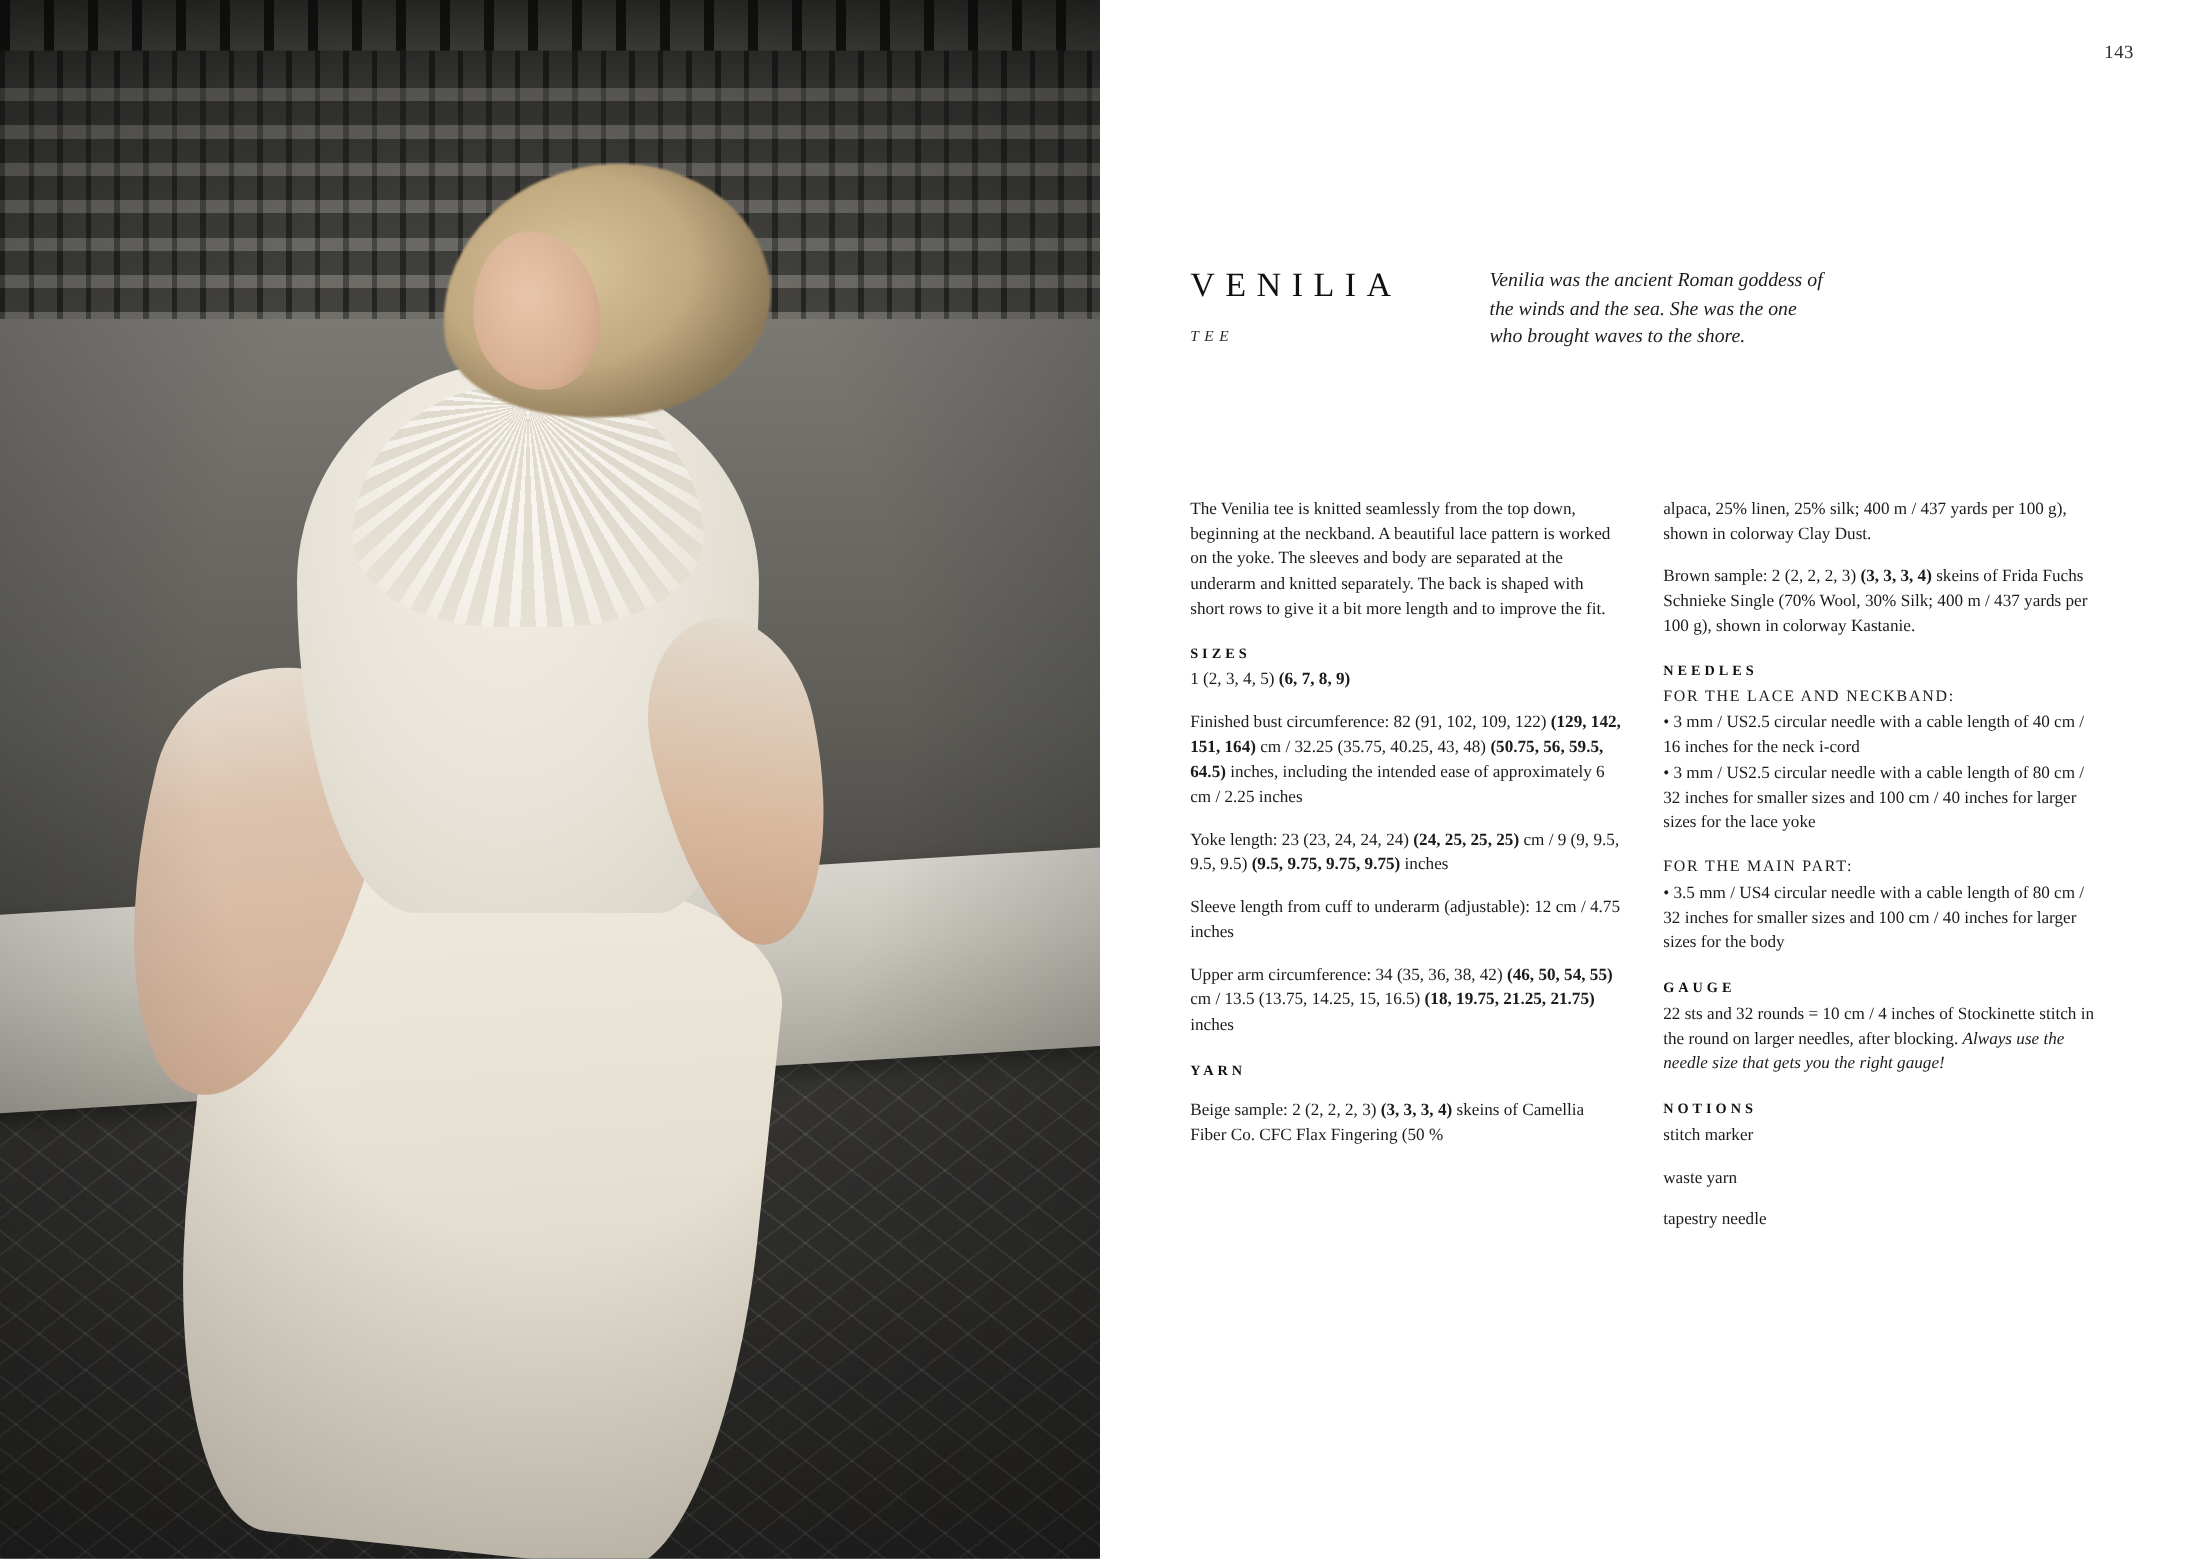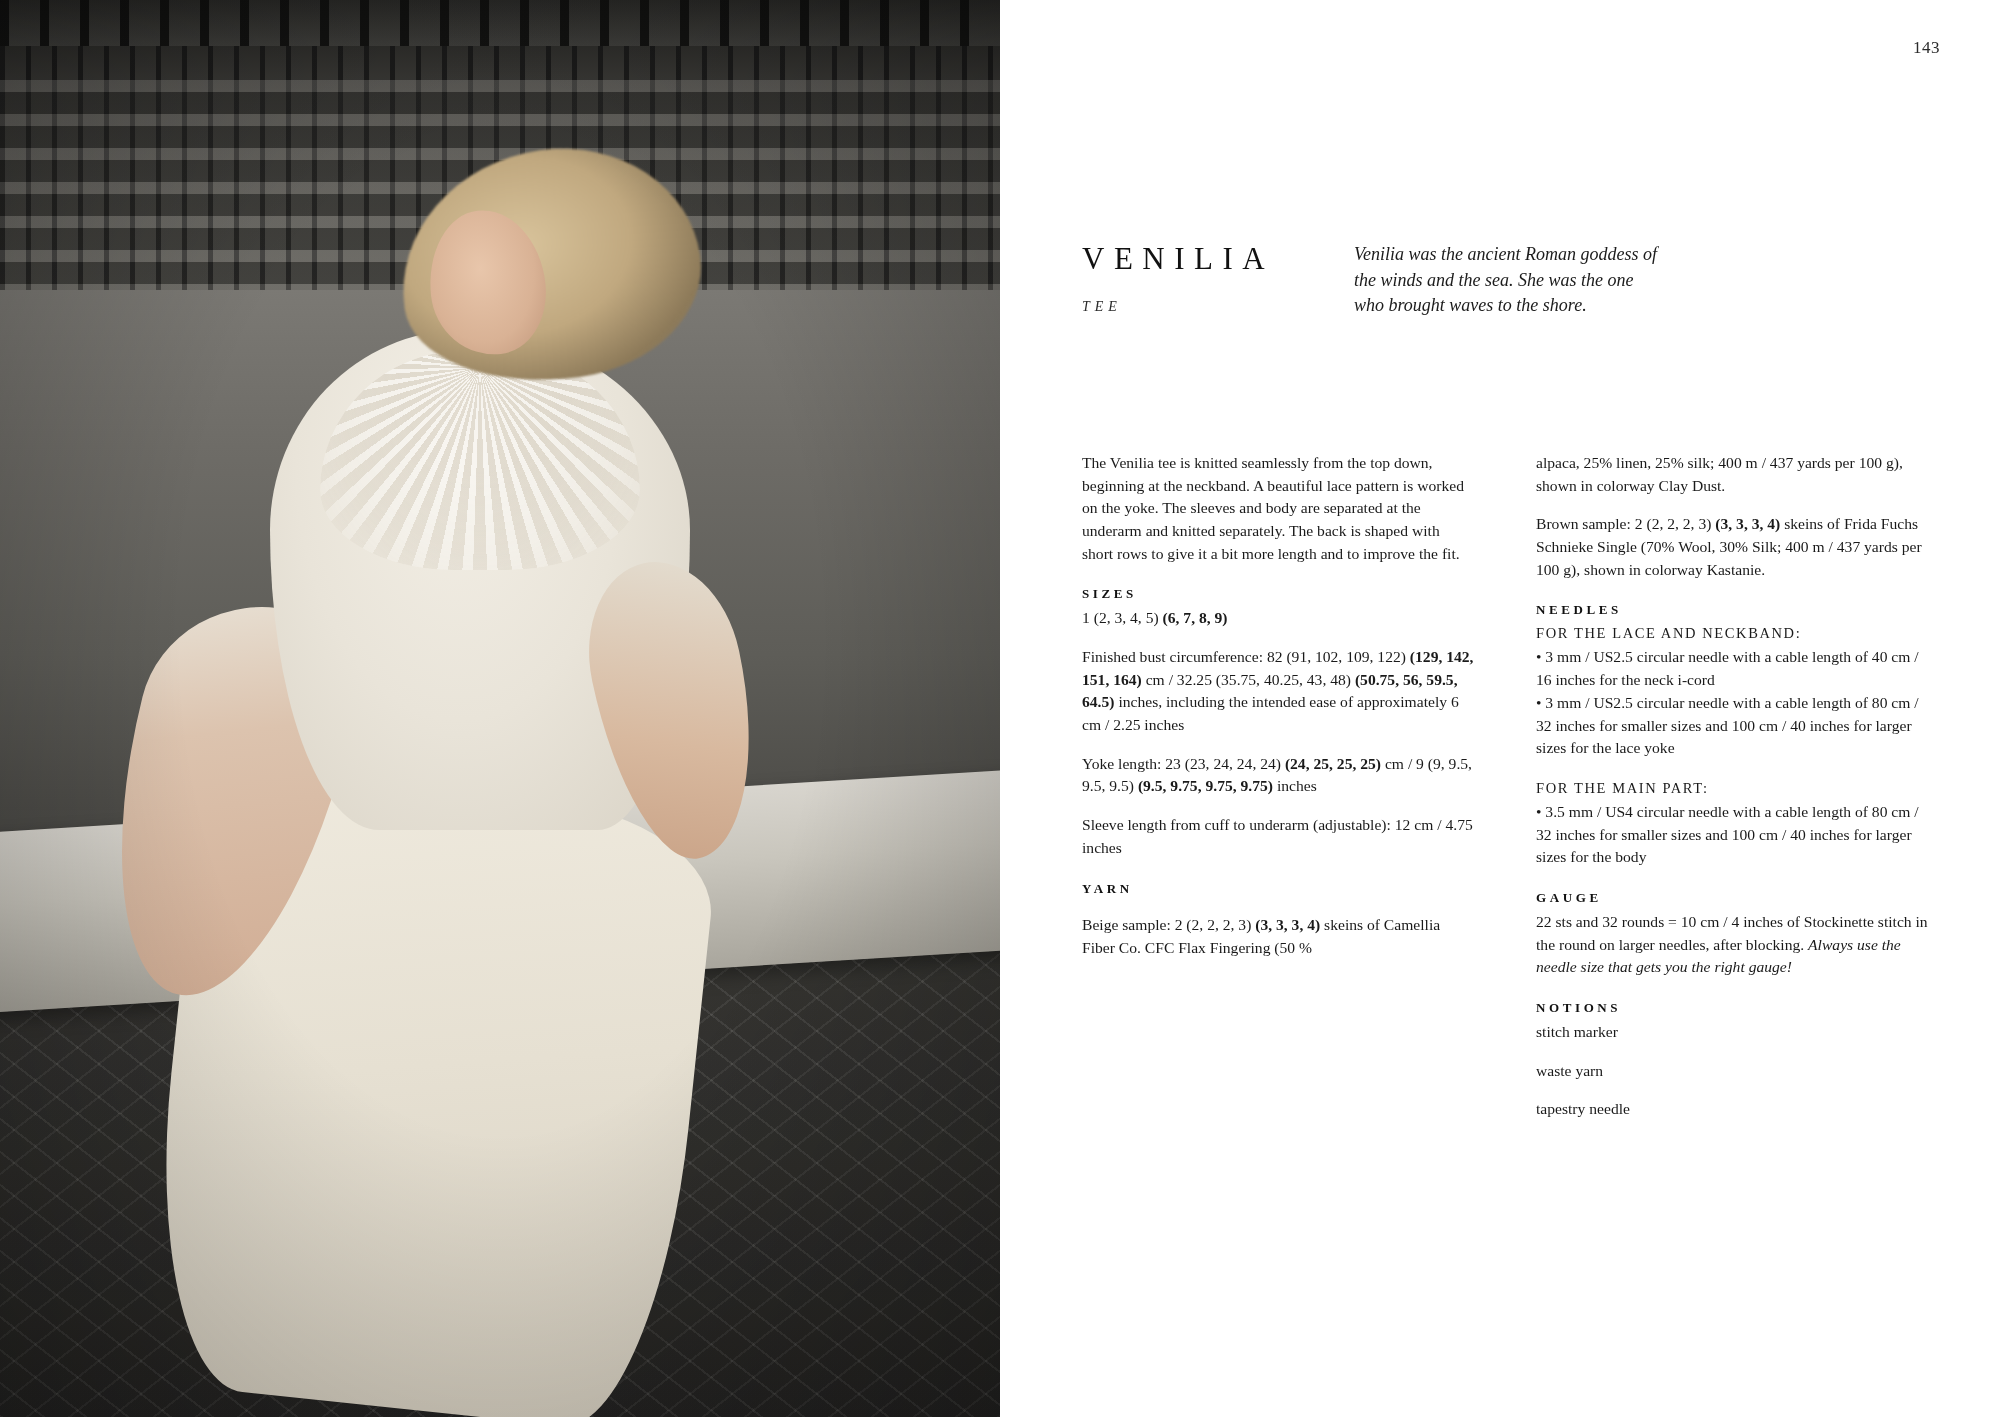--- a/index.html
+++ b/index.html
@@ -210,21 +210,21 @@
     padding-top: 4px;
   }
 
   .columns {
     position: absolute;
     top: 452px;
     left: 82px;
     width: 846px;
     height: 880px;
     display: flex;
-    gap: 62px;
+    gap: 38px;
   }
   .col {
     width: 392px;
     font-size: 15.6px;
     line-height: 1.455;
     color: #1a1a1a;
   }
   .col p { margin: 0 0 16px 0; }
   .sec-head {
     font-size: 13px;
@@ -292,20 +292,23 @@
         <p class="line">
           <span>1 (2, 3, 4, 5) </span><b>(6, 7, 8, 9)</b>
         </p>
         <p class="line">
           <span>Finished bust circumference: 82 (91, 102, 109, 122) </span><b>(129, 142, 151, 164)</b><span> cm / 32.25 (35.75, 40.25, 43, 48) </span><b>(50.75, 56, 59.5, 64.5)</b><span> inches, including the intended ease of approximately 6 cm / 2.25 inches</span>
         </p>
         <p class="line">
           <span>Yoke length: 23 (23, 24, 24, 24) </span><b>(24, 25, 25, 25)</b><span> cm / 9 (9, 9.5, 9.5, 9.5) </span><b>(9.5, 9.75, 9.75, 9.75)</b><span> inches</span>
         </p>
         <p class="line">Sleeve length from cuff to underarm (adjustable): 12 cm / 4.75 inches</p>
+        <p class="line">
+          <span>Upper arm circumference: 34 (35, 36, 38, 42) </span><b>(46, 50, 54, 55)</b><span> cm / 13.5 (13.75, 14.25, 15, 16.5) </span><b>(18, 19.75, 21.25, 21.75)</b><span> inches</span>
+        </p>
 
         <div class="sec-head">YARN</div>
         <p class="line" style="margin-top:16px">
           <span>Beige sample: 2 (2, 2, 2, 3) </span><b>(3, 3, 3, 4)</b><span> skeins of Camellia Fiber Co. CFC Flax Fingering (50 %</span>
         </p>
       </div>
 
       <div class="col">
 
         <p>alpaca, 25% linen, 25% silk; 400 m / 437 yards per 100 g), shown in colorway Clay Dust.</p>

